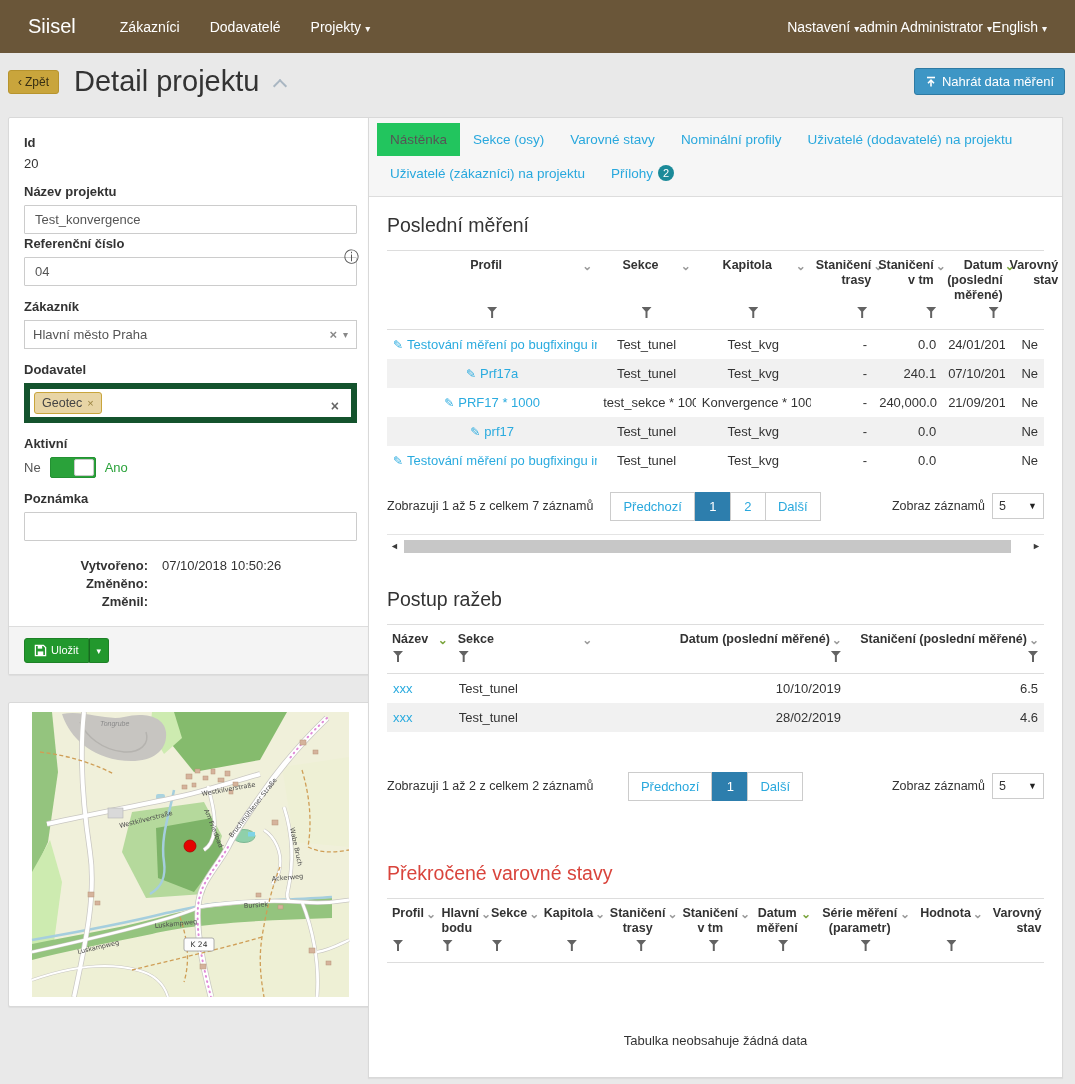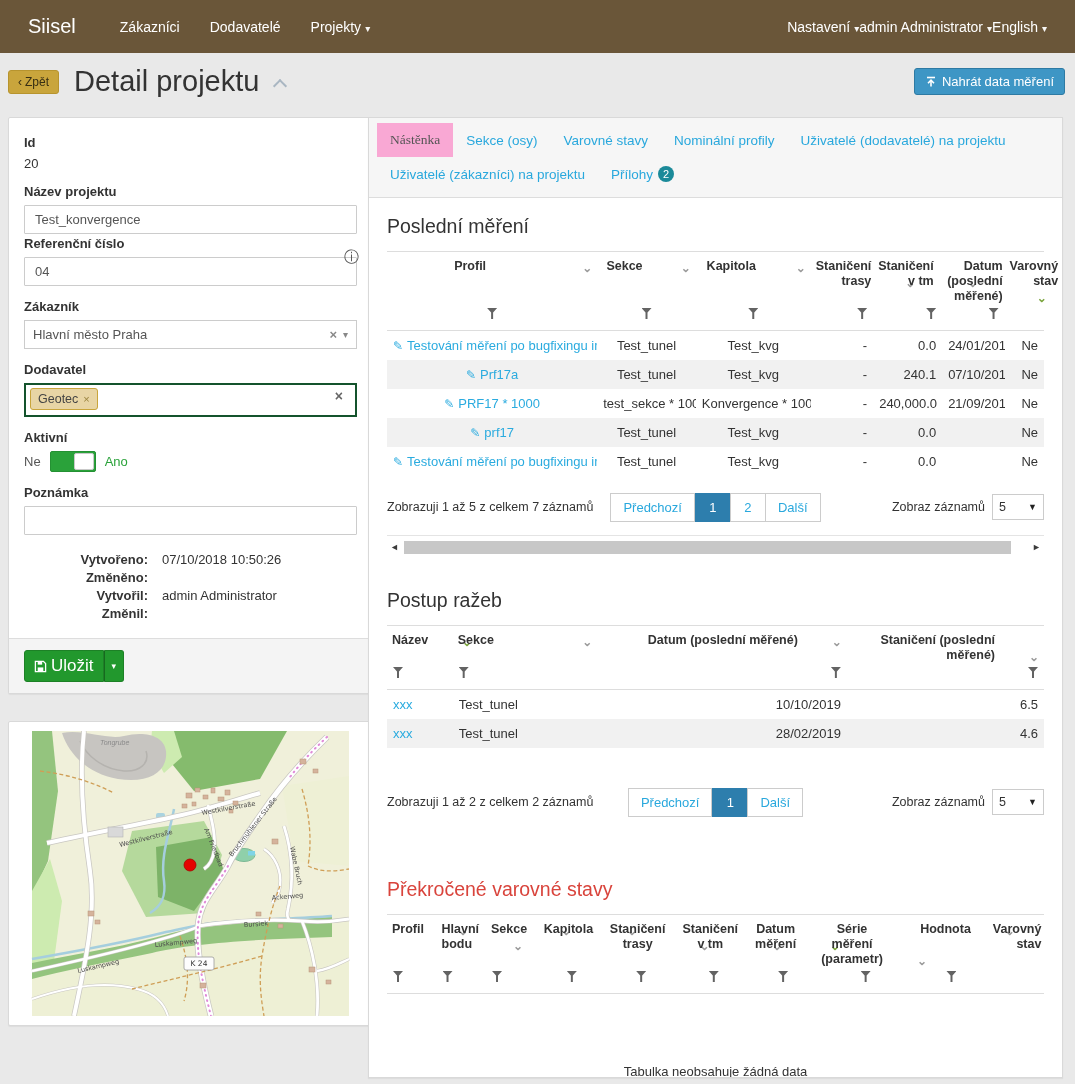--- a/index.html
+++ b/index.html
@@ -36,68 +36,68 @@
   .f-label:first-child { margin-top: 2px; }
   .f-static { font-size: 13px; color: #333; margin-bottom: 2px; }
   .f-input { width: 100%; height: 29px; border: 1px solid #ccc; border-radius: 1px; padding: 0 10px;
     font-size: 13px; color: #555; font-family: "Liberation Sans", sans-serif; background: #fff; }
   .f-group { position: relative; }
   .info-icon { position: absolute; right: -2px; top: 13px; color: #555; font-size: 15px; line-height: 1; cursor: pointer; }
   .sel { border: 1px solid #ccc; height: 29px; display: flex; align-items: center; padding: 0 8px;
     color: #555; cursor: pointer; background: #fff; }
   .sel .clear-x { margin-left: auto; color: #888; font-weight: bold; font-size: 13px; padding: 0 6px; }
   .sel .sel-arrow { color: #888; font-size: 10px; }
-  .multibox { border: 2px solid #14532d; min-height: 34px; display: flex; align-items: flex-start;
+  .multibox { border: 6px solid #14532d; min-height: 34px; display: flex; align-items: flex-end;
     padding: 3px 8px 3px 4px; background: #fff; }
   .tag { background: #e8d5a5; border: 1px solid #c9a53c; border-radius: 3px; color: #444;
     font-size: 12.5px; padding: 3px 7px; display: inline-flex; align-items: center; gap: 5px; cursor: pointer; }
   .tag .tag-x { color: #9a8440; font-size: 11px; }
   .multibox .clear-x { margin-left: auto; color: #666; font-weight: bold; font-size: 14px; padding-right: 4px; cursor: pointer; }
   .toggle-row { display: flex; align-items: center; gap: 9px; margin: 4px 0 2px; }
   .tog-off { color: #555; }
   .switch { width: 46px; height: 21px; background: #2aa23a; border: 1px solid #249133; border-radius: 2px;
     position: relative; cursor: pointer; }
   .knob { position: absolute; top: 1px; right: 1px; width: 20px; height: 17px; background: #fff;
     border: 1px solid #c9c9c9; border-radius: 2px; }
   .tog-on { color: #2aa23a; }
   .meta { margin-top: 16px; font-size: 13px; }
   .meta-row { display: flex; line-height: 18px; }
   .meta-label { width: 138px; flex: none; text-align: right; font-weight: bold; padding-right: 14px; }
   .form-footer { background: #f4f4f4; border-top: 1px solid #ddd; margin: 15px -15px -15px; padding: 11px 15px; }
   .btn-save { display: inline-flex; cursor: pointer; }
-  .btn-save .main { background: #22982d; border: 1px solid #1d8126; color: #fff; font-size: 17px;
-    padding: 5px 9px; border-radius: 3px 0 0 3px; display: inline-flex; align-items: center; gap: 4px; }
+  .btn-save .main { background: #22982d; border: 1px solid #1d8126; color: #fff; font-size: 11px;
+    padding: 5px 9px; border-radius: 3px 0 0 3px; display: inline-flex; align-items: flex-start; gap: 4px; }
   .btn-save .caret-part { background: #22982d; border: 1px solid #1d8126; border-left: 1px solid #17691f;
     color: #fff; padding: 5px 7px; border-radius: 0 3px 3px 0; font-size: 9px; display: flex; align-items: center; }
   
   .map-panel { height: 305px; padding: 9px; border-radius: 2px; }
   .map-panel svg { display: block; width: 100%; height: 100%; }
   .map-label { font-size: 6.5px; fill: #4c4c4c; font-family: "DejaVu Sans", sans-serif; }
   .quarry-label { font-size: 7px; fill: #8a8a8a; font-style: italic; }
   .map-shield-text { font-size: 7.5px; fill: #333; text-anchor: middle; font-family: "DejaVu Sans", sans-serif; }
   
   .tabs-strip { background: #f6f6f6; border-bottom: 1px solid #ddd; padding: 5px 8px 6px; }
   .tabs-row { display: flex; flex-wrap: nowrap; }
   .tab { padding: 9px 13px; color: #29a8dd; font-size: 13.5px; cursor: pointer; display: inline-flex;
     align-items: center; white-space: nowrap; }
-  .tab.active { background: #f9a8d4; color: #555; font-family: Liberation Serif, serif; }
+  .tab.active { background: #22c55e; color: #555; }
   .tab-badge { min-width: 16px; height: 16px; border-radius: 50%; background: #1b8a99; color: #fff;
     font-size: 11px; line-height: 16px; text-align: center; margin-left: 5px; display: inline-block; }
   .content { padding: 17px 18px 24px; }
   .section-h { font-size: 19.5px; font-weight: 400; color: #333; margin: 0 0 13px; }
   .section-h.red { color: #d9443c; } .mt60 { margin-top: 60px; }
   
   .dtable { width: 100%; border-collapse: collapse; table-layout: fixed; }
   .dtable th { font-size: 12.5px; font-weight: bold; color: #333; vertical-align: top; }
   .hrow th { border-top: 1px solid #ddd; padding: 7px 5px 2px; }
   .frow th { padding: 2px 6px 8px; border-bottom: 1px solid #ddd; }
   .dtable td { padding: 7px 6px; font-size: 13px; color: #333; overflow: hidden; white-space: nowrap; }
   .striped { background: #f1f1f1; }
   .al-left { text-align: left; } .al-center { text-align: center; } .al-right { text-align: right; }
-  .th-flex { display: flex; align-items: flex-end; gap: 32px; }
+  .th-flex { display: flex; align-items: flex-start; }
   .th-label { flex: 1; line-height: 1.2; }
   .sort-caret { width: 12px; flex: none; color: #9a9a9a; font-size: 12px; line-height: 1; margin-top: 2px;
     text-align: right; cursor: pointer; }
   .sort-caret.active { color: #7aa43c; }
   .funnel { display: inline-block; width: 10px; height: 11px; background: #636363; cursor: pointer;
     clip-path: polygon(0 0,100% 0,60% 40%,60% 100%,40% 100%,40% 40%); }
   .cell-link { color: #2aabdf; text-decoration: none; cursor: pointer; }
   .pencil { font-size: 12px; margin-right: 4px; color: #2aabdf; }
   .empty-cell { height: 165px; padding-top: 70px !important; vertical-align: top; text-align: center; }
   
@@ -199,24 +199,20 @@
 
     <div class="meta">
 
     <div class="meta-row">
         <span class="meta-label">Vytvořeno:</span>
         <span class="meta-value">07/10/2018 10:50:26</span>
       </div>
         <div class="meta-row">
         <span class="meta-label">Změněno:</span>
         <span class="meta-value"></span>
-      </div>
-        <div class="meta-row">
-        <span class="meta-label">Vytvořil:</span>
-        <span class="meta-value">admin Administrator</span>
       </div>
         <div class="meta-row">
         <span class="meta-label">Změnil:</span>
         <span class="meta-value"></span>
       </div>
       </div>
 
     <div class="form-footer">
       <span class="btn-save">
         <span class="main">

